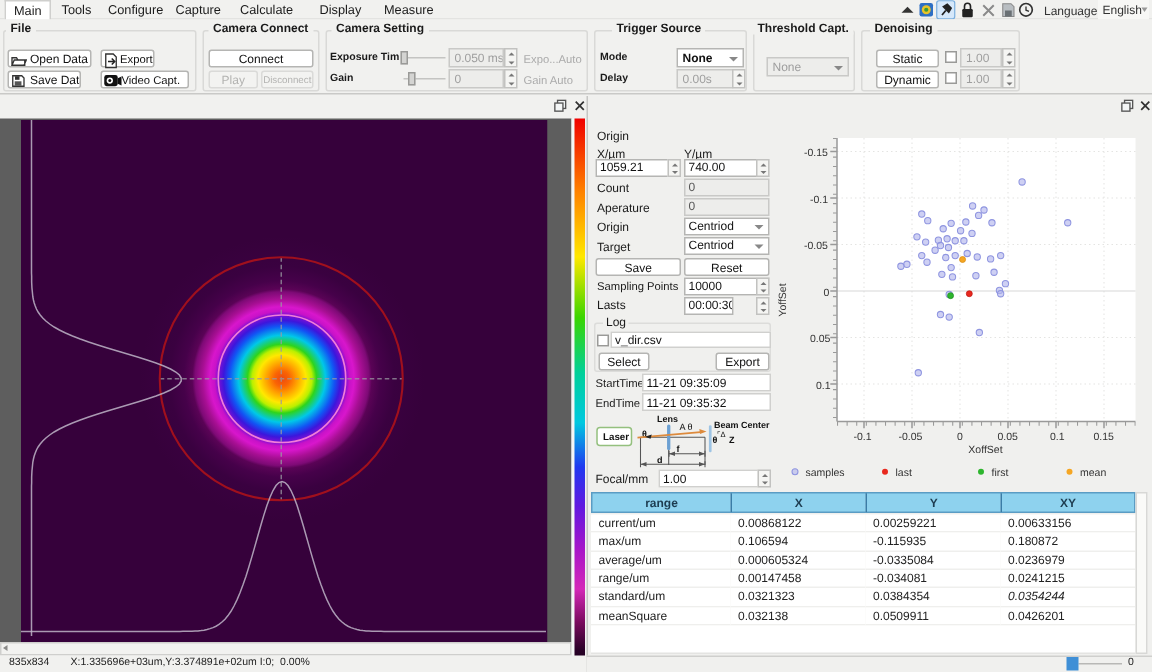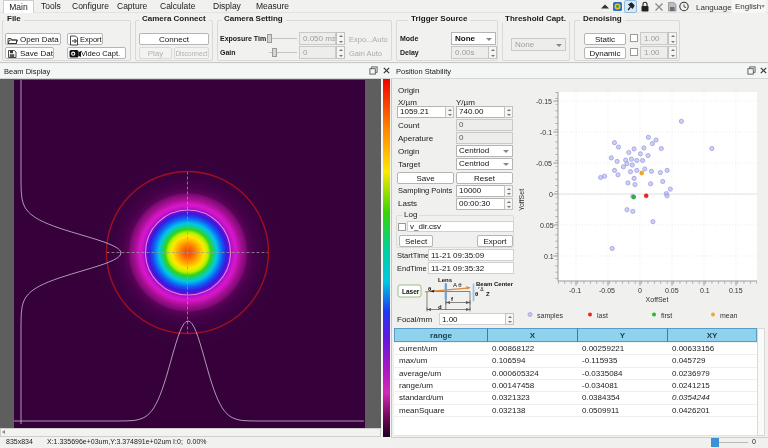--- a/index.html
+++ b/index.html
@@ -129,21 +129,20 @@
 
 <div class="btn" style="left:584px;top:33px;width:42px;height:12px;line-height:11px;">Static</div>
 <div class="abs" style="left:630px;top:34px;width:8px;height:8px;background:#fff;border:1px solid #9a9a98;"></div>
 <div class="field" style="left:640px;top:32px;width:28px;height:13px;line-height:11px;padding-left:3px;">1.00</div>
 <div class="spin" style="left:668px;top:32px;height:13px;"></div>
 <div class="btn" style="left:584px;top:47px;width:42px;height:12px;line-height:11px;">Dynamic</div>
 <div class="abs" style="left:630px;top:48px;width:8px;height:8px;background:#fff;border:1px solid #9a9a98;"></div>
 <div class="field" style="left:640px;top:46px;width:28px;height:13px;line-height:11px;padding-left:3px;">1.00</div>
 <div class="spin" style="left:668px;top:46px;height:13px;"></div>
 
-<div class="ptitle" style="left:0;top:64px;width:391px;height:15px;line-height:15px;padding-left:4px;">Beam Display</div>
 <svg class="pticon" style="left:369px;top:66px;" width="10" height="10" viewBox="0 0 10 10">
  <rect x="3" y="1" width="6" height="6" fill="#f4f6f6" stroke="#555" stroke-width="1"></rect>
  <rect x="1" y="3" width="6" height="6" fill="#f4f6f6" stroke="#555" stroke-width="1"></rect>
 </svg>
 <svg class="pticon" style="left:382px;top:66px;" width="10" height="10" viewBox="0 0 10 10">
  <path d="M2 2 L8 8 M8 2 L2 8" stroke="#333" stroke-width="1.3"></path>
 </svg>
 
 <div class="abs" style="left:0;top:79px;width:381px;height:349px;background:#5e5e5e;"></div>
 <svg class="abs" style="left:14px;top:80px;" width="351" height="348" viewBox="14 80 351 348">
@@ -182,21 +181,20 @@
 </svg>
 <div class="abs" style="left:381px;top:79px;width:2px;height:369px;background:#f4f6f6;"></div>
 <div class="abs" style="left:383px;top:79px;width:7px;height:369px;background:linear-gradient(#f00000,#ff8000 13%,#ffe800 25%,#3ad500 36%,#00d09a 46%,#00c8e0 55%,#2038f0 63%,#6018e0 70%,#a815c8 78%,#d428b8 85%,#7a0a5e 91%,#2a0128 96%,#140016);"></div>
 <div class="abs" style="left:0;top:428px;width:381px;height:9px;background:#f2f2f0;border:1px solid #cfcfcd;"></div>
 <div class="abs" style="left:2px;top:430px;border-top:2.5px solid transparent;border-bottom:2.5px solid transparent;border-right:3px solid #8a8a88;"></div>
 <div class="abs" style="left:0;top:437px;width:391px;height:11px;background:#f1f1ef;"></div>
 <div class="abs" style="left:6px;top:438px;font-size:7px;color:#222;">835x834</div>
 <div class="abs" style="left:47px;top:438px;font-size:7px;color:#222;">X:1.335696e+03um,Y:3.374891e+02um I:0;&nbsp; 0.00%</div>
 
 <div class="abs" style="left:391px;top:64px;width:377px;height:384px;background:#f0f0ee;border-left:1px solid #c6c6c4;"></div>
-<div class="ptitle" style="left:391px;top:64px;width:377px;height:15px;line-height:15px;padding-left:5px;">Position Stability</div>
 <svg class="pticon" style="left:747px;top:66px;" width="10" height="10" viewBox="0 0 10 10">
  <rect x="3" y="1" width="6" height="6" fill="#f4f6f6" stroke="#555" stroke-width="1"></rect>
  <rect x="1" y="3" width="6" height="6" fill="#f4f6f6" stroke="#555" stroke-width="1"></rect>
 </svg>
 <svg class="pticon" style="left:759px;top:66px;" width="10" height="10" viewBox="0 0 10 10">
  <path d="M2 2 L8 8 M8 2 L2 8" stroke="#333" stroke-width="1.3"></path>
 </svg>
 
 <div class="f8" style="left:398px;top:86px;">Origin</div>
 <div class="f8" style="left:398px;top:98px;">X/µm</div>
@@ -212,21 +210,21 @@
 <div class="f8" style="left:398px;top:147px;">Origin</div>
 <div class="wfield chev" style="left:456px;top:145px;width:57px;height:12px;line-height:10px;padding-left:2px;">Centriod</div>
 <div class="f8" style="left:398px;top:160px;">Target</div>
 <div class="wfield chev" style="left:456px;top:158px;width:57px;height:12px;line-height:10px;padding-left:2px;">Centriod</div>
 <div class="pbtn" style="left:397px;top:172px;width:57px;height:12px;line-height:11px;">Save</div>
 <div class="pbtn" style="left:456px;top:172px;width:57px;height:12px;line-height:11px;">Reset</div>
 <div class="f8" style="left:398px;top:186px;font-size:7.5px;">Sampling Points</div>
 <div class="wfield" style="left:456px;top:185px;width:57px;height:12px;line-height:10px;padding-left:2px;">10000</div>
 <div class="spin" style="left:504px;top:185px;height:12px;"></div>
 <div class="f8" style="left:398px;top:199px;">Lasts</div>
-<div class="wfield" style="left:456px;top:198px;width:57px;height:12px;line-height:10px;padding-left:2px;">00:00:30</div>
+<div class="wfield" style="left:456px;top:198px;width:33px;height:12px;line-height:10px;padding-left:2px;">00:00:30</div>
 <div class="spin" style="left:504px;top:198px;height:12px;"></div>
 <div class="grp" style="left:396px;top:215px;width:118px;height:33px;border-color:#dcdcda;"></div>
 <div class="f8" style="left:402px;top:210px;background:#f0f0ee;padding:0 2px;">Log</div>
 <div class="abs" style="left:398px;top:223px;width:8px;height:8px;background:#fff;border:1px solid #9a9a98;"></div>
 <div class="wfield" style="left:407px;top:221px;width:107px;height:11px;line-height:10px;padding-left:2px;border-color:#d0d0ce;">v_dir.csv</div>
 <div class="pbtn" style="left:399px;top:235px;width:34px;height:12px;line-height:11px;">Select</div>
 <div class="pbtn" style="left:477px;top:235px;width:36px;height:12px;line-height:11px;">Export</div>
 <div class="f8" style="left:397px;top:251px;font-size:7.5px;">StartTime</div>
 <div class="wfield" style="left:428px;top:249px;width:86px;height:12px;line-height:11px;padding-left:2px;border-color:#d0d0ce;">11-21 09:35:09</div>
 <div class="f8" style="left:397px;top:264px;font-size:7.5px;">EndTime</div>
@@ -372,21 +370,21 @@
 <div class="th" style="left:487px;top:328px;width:90px;border-left:1px solid #3a7ca6;">X</div>
 <div class="th" style="left:577px;top:328px;width:90px;border-left:1px solid #3a7ca6;">Y</div>
 <div class="th" style="left:667px;top:328px;width:90px;border-left:1px solid #3a7ca6;border-right:1px solid #5a9cc4;">XY</div>
 <div class="td" style="left:394px;top:343.0px;width:93px;border-bottom:1px solid #efefed;">current/um</div>
     <div class="td" style="left:487px;top:343.0px;width:90px;border-bottom:1px solid #efefed;">0.00868122</div>
     <div class="td" style="left:577px;top:343.0px;width:90px;border-bottom:1px solid #efefed;">0.00259221</div>
     <div class="td" style="left:667px;top:343.0px;width:90px;border-bottom:1px solid #efefed;">0.00633156</div>
     <div class="td" style="left:394px;top:355.3px;width:93px;border-bottom:1px solid #efefed;">max/um</div>
     <div class="td" style="left:487px;top:355.3px;width:90px;border-bottom:1px solid #efefed;">0.106594</div>
     <div class="td" style="left:577px;top:355.3px;width:90px;border-bottom:1px solid #efefed;">-0.115935</div>
-    <div class="td" style="left:667px;top:355.3px;width:90px;border-bottom:1px solid #efefed;">0.045729</div>
+    <div class="td" style="left:667px;top:355.3px;width:90px;border-bottom:1px solid #efefed;">0.180872</div>
     <div class="td" style="left:394px;top:367.6px;width:93px;border-bottom:1px solid #efefed;">average/um</div>
     <div class="td" style="left:487px;top:367.6px;width:90px;border-bottom:1px solid #efefed;">0.000605324</div>
     <div class="td" style="left:577px;top:367.6px;width:90px;border-bottom:1px solid #efefed;">-0.0335084</div>
     <div class="td" style="left:667px;top:367.6px;width:90px;border-bottom:1px solid #efefed;">0.0236979</div>
     <div class="td" style="left:394px;top:379.9px;width:93px;border-bottom:1px solid #efefed;">range/um</div>
     <div class="td" style="left:487px;top:379.9px;width:90px;border-bottom:1px solid #efefed;">0.00147458</div>
     <div class="td" style="left:577px;top:379.9px;width:90px;border-bottom:1px solid #efefed;">-0.034081</div>
     <div class="td" style="left:667px;top:379.9px;width:90px;border-bottom:1px solid #efefed;">0.0241215</div>
     <div class="td" style="left:394px;top:392.2px;width:93px;border-bottom:1px solid #efefed;">standard/um</div>
     <div class="td" style="left:487px;top:392.2px;width:90px;border-bottom:1px solid #efefed;">0.0321323</div>

